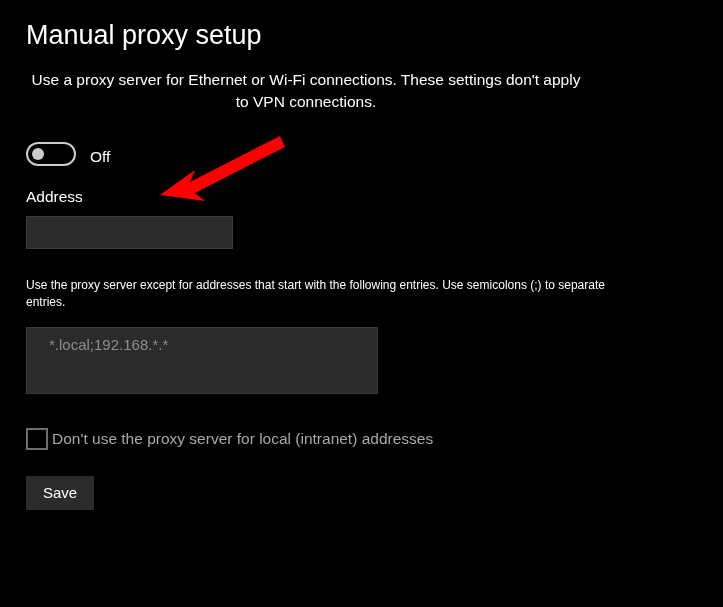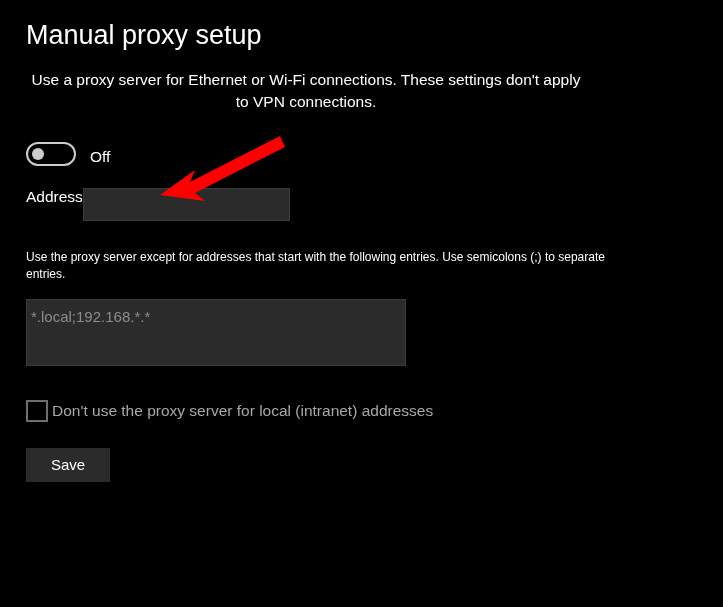--- a/index.html
+++ b/index.html
@@ -57,46 +57,46 @@
     background: #cccccc;
   }
   .toggle-state {
     font-size: 15.5px;
   }
   .inputs-row {
     display: flex;
     gap: 22px;
     margin-bottom: 28px;
   }
-  .input-group { display: flex; flex-direction: row; }
+  .input-group { display: flex; flex-direction: column; }
   .text-input {
     background: #2b2b2b;
     border: 1px solid #3a3a3a;
     height: 33px;
     color: #fff;
     font-size: 15px;
     padding: 0 6px;
     box-sizing: border-box;
   }
   .address-input { width: 207px; }
   .port-input { width: 112px; }
   .except-desc {
     font-size: 12px;
     line-height: 1.4;
     max-width: 600px;
     margin-bottom: 16px;
   }
   .except-input {
-    width: 380px;
+    width: 352px;
     height: 67px;
     background: #2b2b2b;
     border: 1px solid #3a3a3a;
     color: #8c8c8c;
     font-size: 15px;
-    padding: 8px 4px;
+    padding: 8px 22px;
     box-sizing: border-box;
     resize: none;
     font-family: inherit;
   }
   .checkbox-row {
     display: flex;
     align-items: center;
     gap: 4px;
     margin-top: 30px;
     margin-bottom: 26px;
@@ -106,21 +106,21 @@
     height: 22px;
     border: 2px solid #6e6e6e;
     box-sizing: border-box;
     cursor: pointer;
   }
   .checkbox-label {
     font-size: 15.5px;
     color: #a8a8a8;
   }
   .save-btn {
-    width: 84px;
+    width: 68px;
     height: 34px;
     background: #2b2b2b;
     border: none;
     color: #ffffff;
     font-size: 15px;
     cursor: pointer;
     font-family: inherit;
   }
   .arrow-annot {
     position: absolute;

